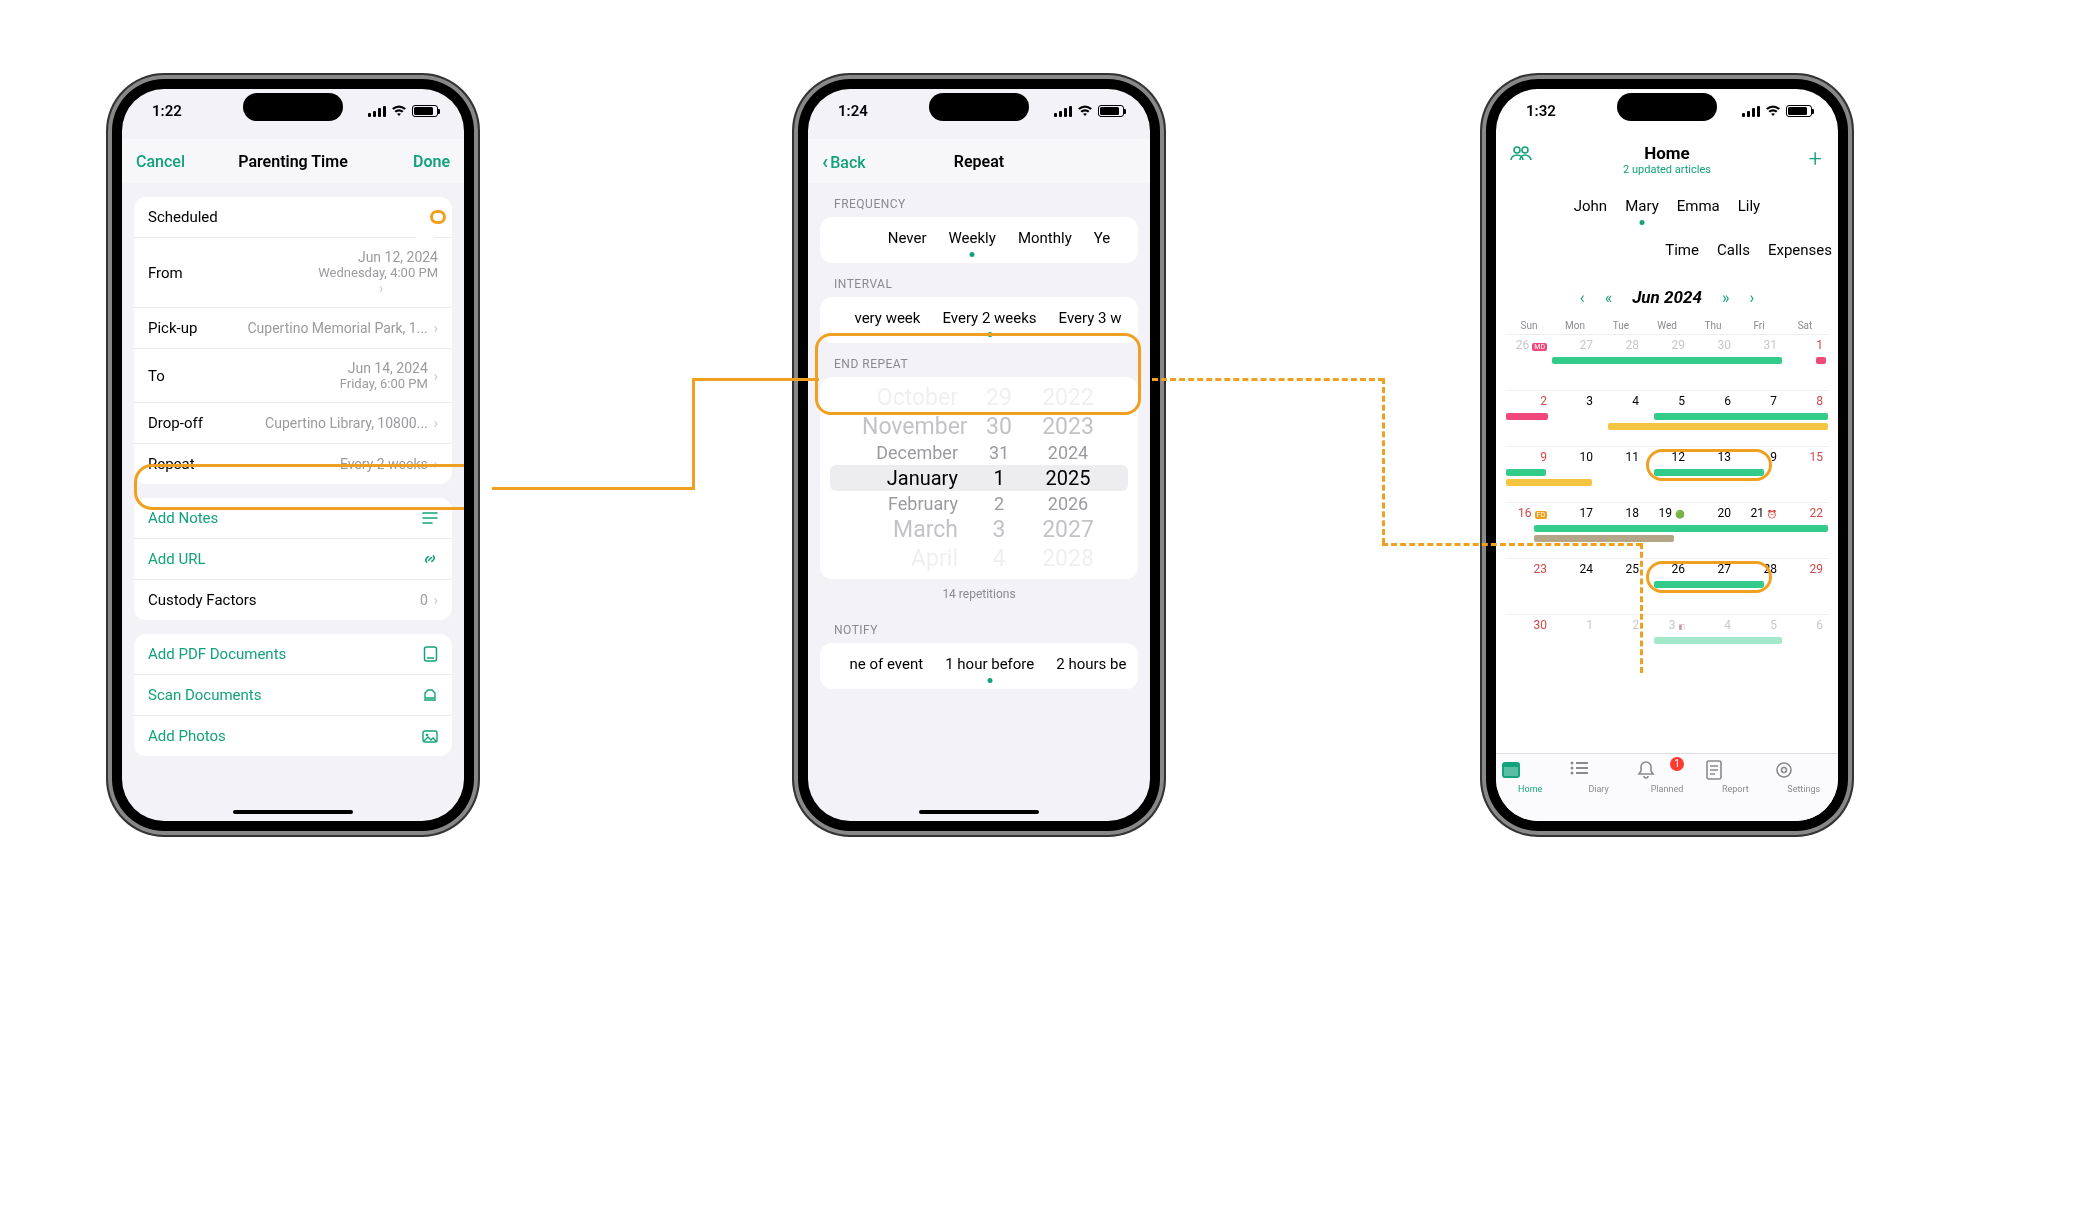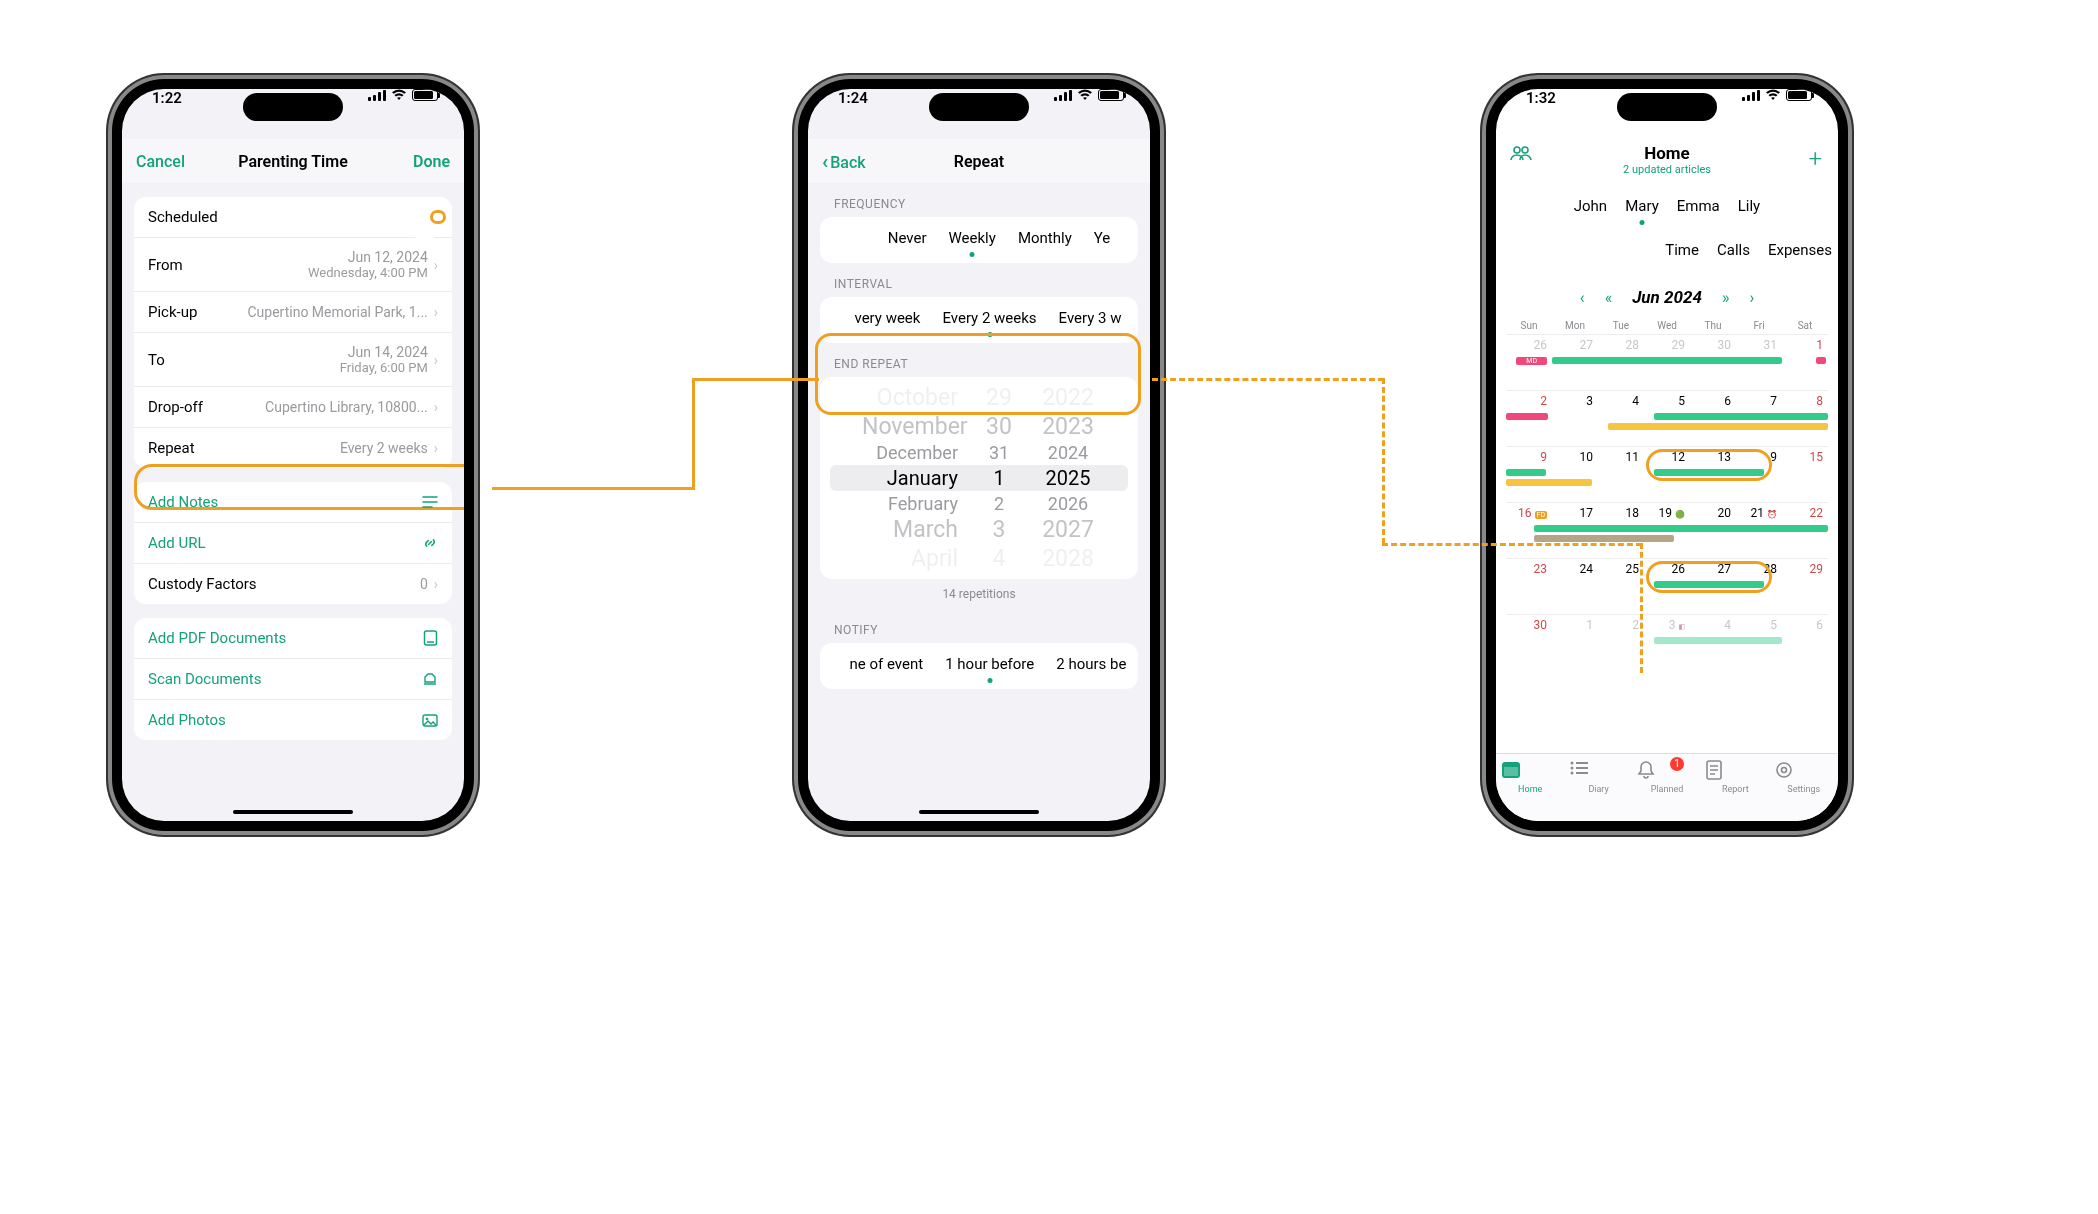--- a/index.html
+++ b/index.html
@@ -2,21 +2,21 @@
 <html><head>
 <meta charset="utf-8">
 <style>
   *{box-sizing:border-box;margin:0;padding:0;font-family:-apple-system,BlinkMacSystemFont,"Segoe UI",Roboto,sans-serif;}
   body{background:#fff;width:2098px;height:1214px;position:relative;}
   
   .phone{position:absolute;width:370px;height:760px;border-radius:56px;background:#000;box-shadow:0 0 0 2px #333, inset 0 0 0 4px #888;padding:14px;overflow:hidden;}
   .phone .screen{width:100%;height:100%;border-radius:42px;background:#f2f2f7;overflow:hidden;position:relative;}
   .phone .notch{position:absolute;top:18px;left:50%;transform:translateX(-50%);width:100px;height:28px;background:#000;border-radius:16px;z-index:50;}
   
-  .status-bar{height:50px;display:flex;align-items:flex-start;justify-content:space-between;padding:0 26px 6px 30px;font-size:15px;font-weight:600;color:#000;}
+  .status-bar{height:50px;display:flex;align-items:center;justify-content:space-between;padding:0 26px 6px 30px;font-size:15px;font-weight:600;color:#000;}
   .status-icons{display:flex;gap:5px;align-items:center;}
   .sig{width:18px;height:11px;position:relative;}
   .sig span{position:absolute;bottom:0;width:3px;background:#000;border-radius:1px;}
   .sig span:nth-child(1){height:4px;left:0;}
   .sig span:nth-child(2){height:6px;left:5px;}
   .sig span:nth-child(3){height:9px;left:10px;}
   .sig span:nth-child(4){height:11px;left:15px;}
   .wifi{width:16px;height:12px;}
   .batt{width:26px;height:12px;border:1px solid #000;border-radius:3px;position:relative;}
   .batt::after{content:'';position:absolute;right:-3px;top:3px;width:2px;height:5px;background:#000;border-radius:0 1px 1px 0;}
@@ -130,21 +130,21 @@
     <div class="inset-section">
       <div class="row">
         <span class="label">Scheduled</span>
         <span style="position:relative;">
           <span class="toggle"></span>
           <span class="hl-orange" style="top:-7px;left:-8px;right:-8px;bottom:-7px;"></span>
         </span>
       </div>
       <div class="row">
         <span class="label">From</span>
-        <span style="display:flex;align-items:center;">
+        <span style="display:flex;align-items:center;flex-direction:column;">
           <span class="val"><span>Jun 12, 2024</span><span class="sub">Wednesday, 4:00 PM</span></span>
           <span class="chev">›</span>
         </span>
       </div>
       <div class="row">
         <span class="label">Pick-up</span>
         <span style="display:flex;align-items:center;">
           <span class="val">Cupertino Memorial Park, 1...</span>
           <span class="chev">›</span>
         </span>
@@ -391,21 +391,21 @@
         <span>Sun</span>
         <span>Mon</span>
         <span>Tue</span>
         <span>Wed</span>
         <span>Thu</span>
         <span>Fri</span>
         <span>Sat</span>
       </div>
 
       <div class="wk-row">
-        <span class="day other">26 <span style="font-size:7px;background:#f0487a;color:#fff;padding:0 10px;border-radius:2px;">MD</span></span>
+        <span class="day other">26 <span style="font-size:7px;background:#f0487a;color:#fff;padding:0 2px;border-radius:2px;">MD</span></span>
         <span class="day other">27</span>
         <span class="day other">28</span>
         <span class="day other">29</span>
         <span class="day other">30</span>
         <span class="day other">31</span>
         <span class="day we">1</span>
         <span class="bar green" style="top:22px;left:46px;right:46px;"></span>
         <span class="bar pink" style="top:22px;right:2px;width:10px;"></span>
       </div>
 

